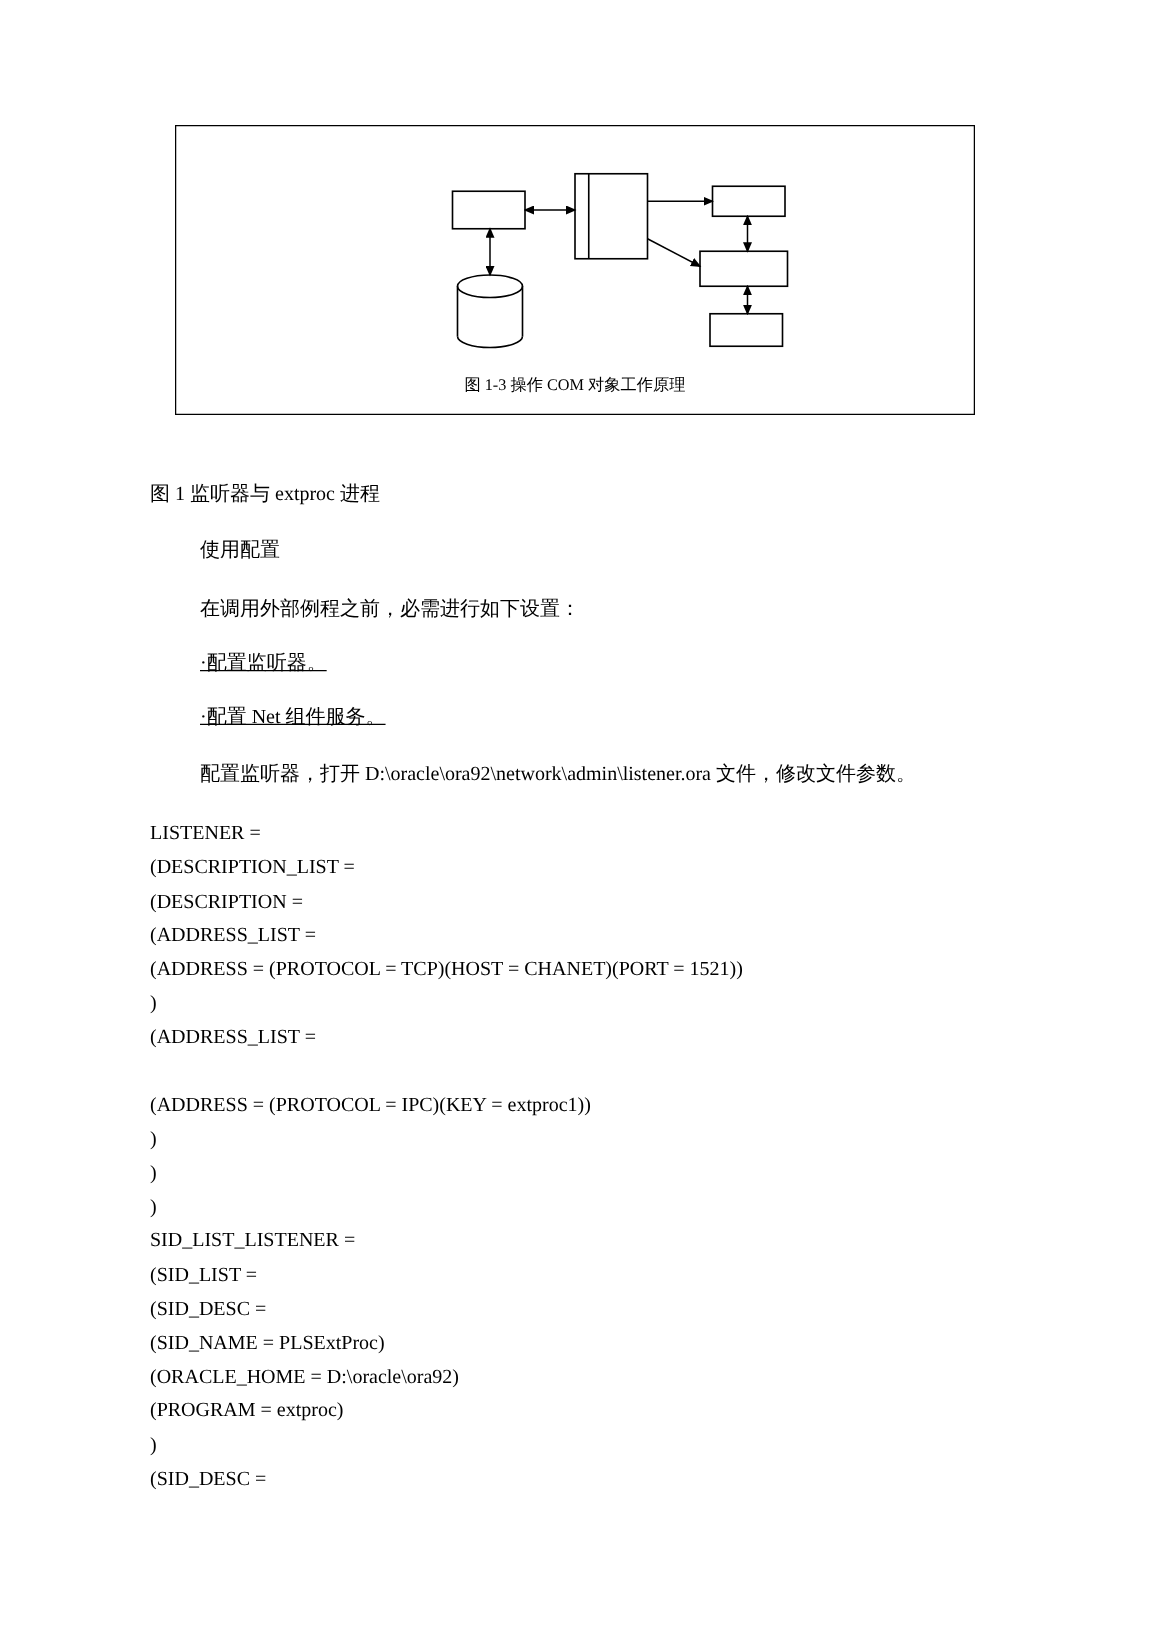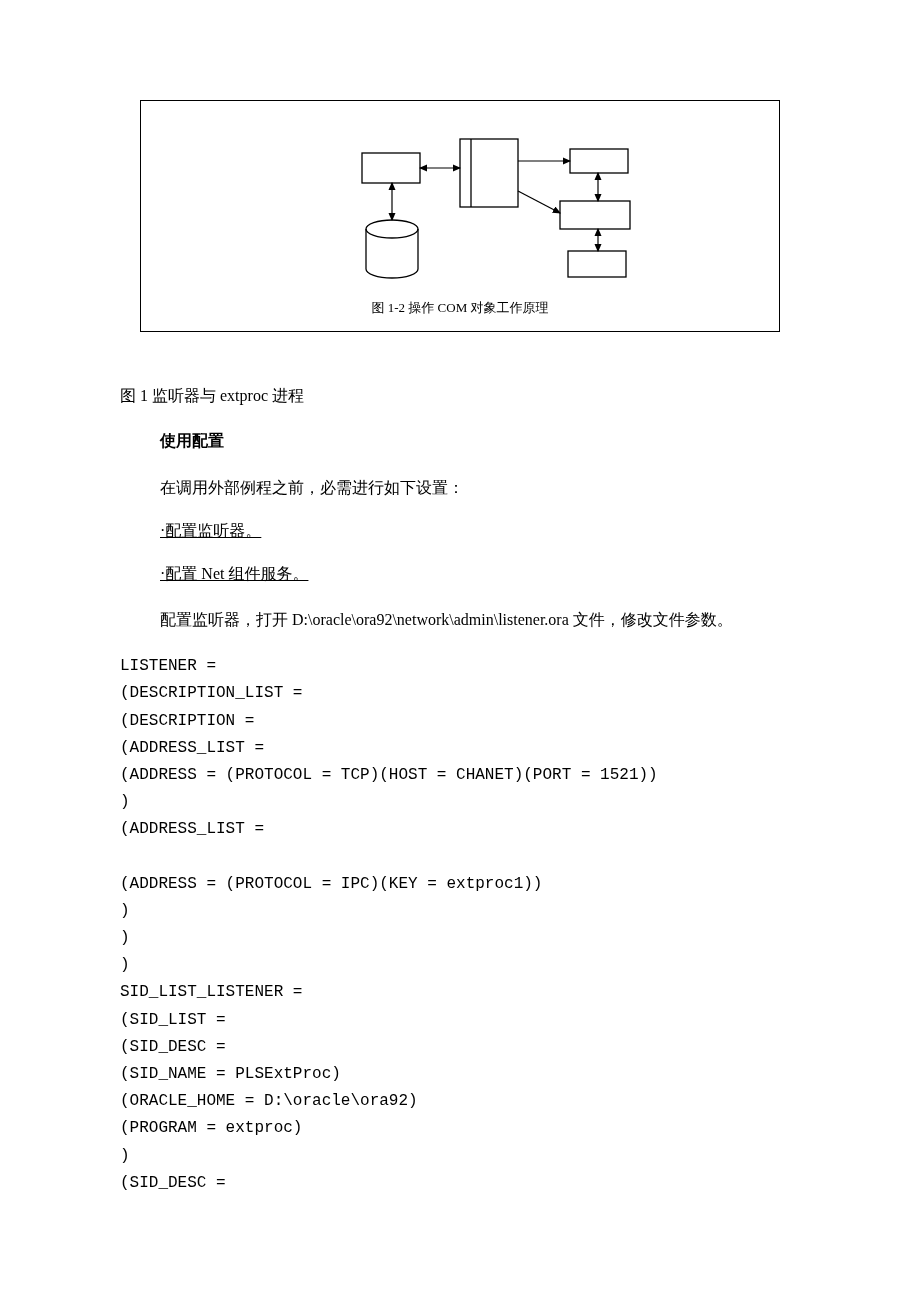--- a/index.html
+++ b/index.html
@@ -31,36 +31,36 @@
       font-size: 13px;
       text-align: center;
       margin-top: 8px;
       font-family: "SimSun", "宋体", serif;
     }
     .fig-label {
       margin-top: 50px;
       margin-bottom: 16px;
     }
     .section-title {
-      font-weight: bold;
+      font-weight: normal;
       text-indent: 2.5em;
       margin: 2px 0 18px 0;
     }
     .para {
       text-indent: 2.5em;
       margin: 10px 0;
       text-align: justify;
     }
     .bullet {
       text-indent: 2.5em;
       margin: 14px 0;
       text-decoration: underline;
     }
     .code-block {
-      font-family: Liberation Mono, monospace;
+      font-family: Liberation Serif, serif;
       white-space: pre;
       line-height: 1.7;
       margin-top: 18px;
     }
     .para-code {
       text-indent: 2.5em;
       margin: 18px 0 2px 0;
       text-align: justify;
     }
   </style>
@@ -106,21 +106,21 @@
 
       <line x1="238" y1="40" x2="290" y2="40" stroke="#000" stroke-width="1.2" marker-end="url(#arr)"></line>
 
       <line x1="238" y1="70" x2="280" y2="92" stroke="#000" stroke-width="1.2" marker-end="url(#arr)"></line>
 
       <line x1="318" y1="52" x2="318" y2="80" stroke="#000" stroke-width="1.2" marker-end="url(#arr)" marker-start="url(#arrS)"></line>
 
       <line x1="318" y1="108" x2="318" y2="130" stroke="#000" stroke-width="1.2" marker-end="url(#arr)" marker-start="url(#arrS)"></line>
     </svg>
   </div>
-  <div class="diagram-caption">图 1-2 操作 COM 对象工作原理</div>
+  <div class="diagram-caption">图 1-3 操作 COM 对象工作原理</div>
 </div>
 
 <div class="fig-label">图 1 监听器与 extproc 进程</div>
 <div class="section-title">使用配置</div>
 
 <div class="para">在调用外部例程之前，必需进行如下设置：</div>
 
 <div class="bullet">·配置监听器。</div>
 <div class="bullet">·配置 Net 组件服务。</div>
 

